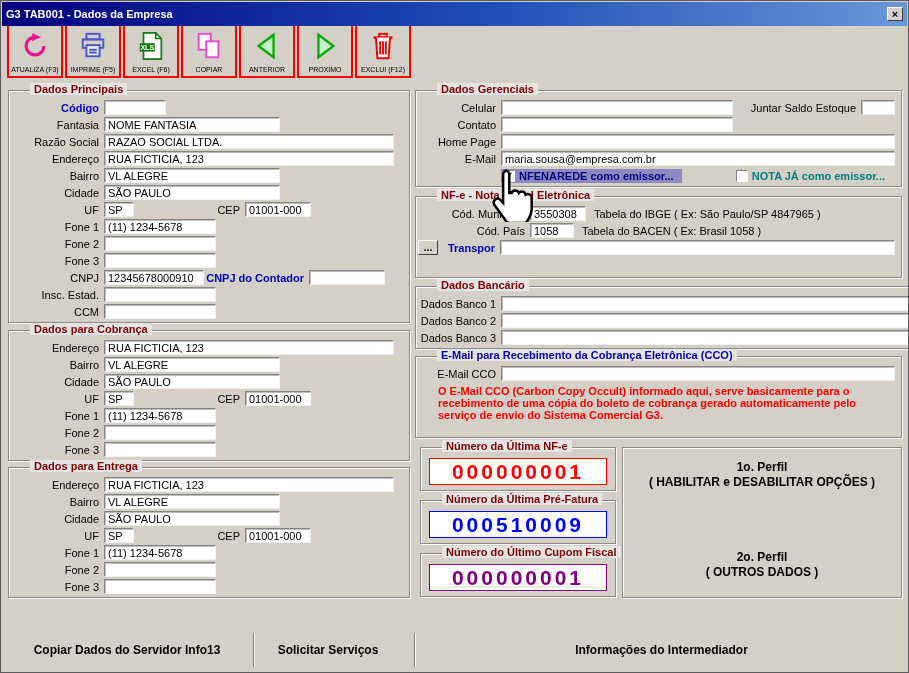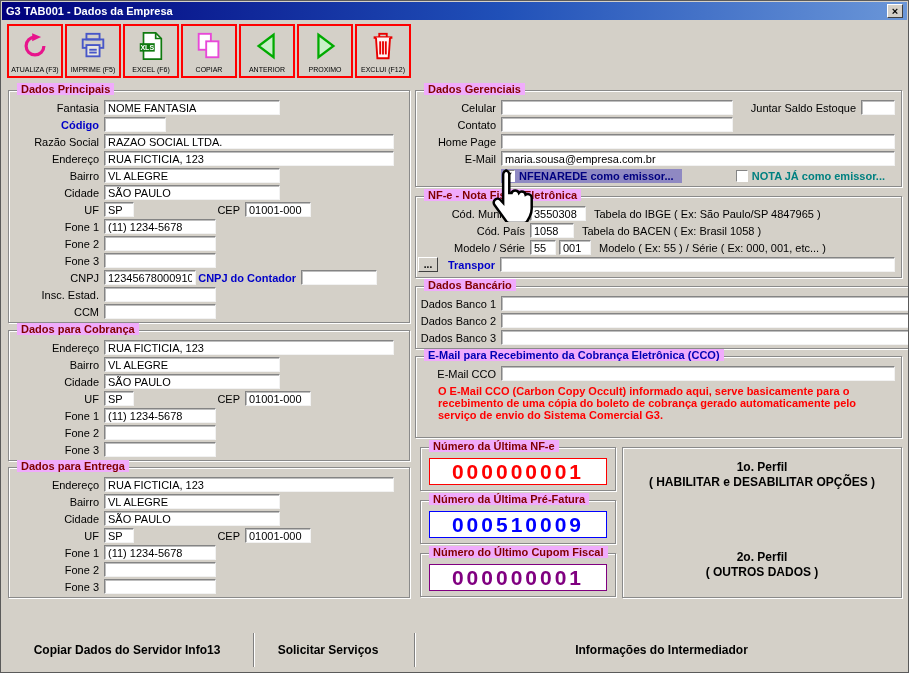--- a/index.html
+++ b/index.html
@@ -5,21 +5,21 @@
   * { box-sizing: border-box; }
   html,body { margin:0; padding:0; }
   body {
     width:909px; height:673px; position:relative; overflow:hidden;
     background:#d4d0c8; font-family:"Liberation Sans", sans-serif; font-size:11px; color:#000;
   }
   .frame { position:absolute; inset:0; border:1px solid #5a5a5a; pointer-events:none; z-index:60; }
 
   
   .titlebar {
-    position:absolute; left:2px; top:2px; right:2px; height:18px;
+    position:absolute; left:2px; top:2px; right:2px; height:24px;
     background:linear-gradient(90deg,#00007c 0%, #2050b8 55%, #6a96d8 100%);
     display:flex; align-items:center; padding:0 4px; z-index:5;
   }
   .titlebar .title { flex:1; color:#fff; font-weight:bold; font-size:11px; }
   .closebtn {
     width:16px; height:14px; background:#d4d0c8; text-align:center; line-height:12px;
     font-size:11px; font-weight:bold; color:#000;
     border:1px solid; border-color:#ffffff #404040 #404040 #ffffff; cursor:default;
   }
 
@@ -32,21 +32,21 @@
   }
   .tbtn .icn { height:34px; display:flex; align-items:center; justify-content:center; }
   .tbtn .cap { font-size:7px; line-height:8px; white-space:nowrap; }
 
   
   .gb {
     position:absolute; border:1px solid #8a8a8a;
     box-shadow: inset 1px 1px 0 #ffffff, 1px 1px 0 #ffffff;
   }
   .gt {
-    position:absolute; top:-8px; left:8px; background:#f0abfc; padding:0 4px;
+    position:absolute; top:-8px; left:21px; background:#e5e5e5; padding:0 4px;
     font-weight:bold; color:#800000; white-space:nowrap; z-index:2;
   }
   .gt.blue { color:#0000b4; }
   .cnt { position:absolute; left:2px; right:6px; top:8px; }
 
   .r { display:flex; align-items:center; height:17px; }
   .lbl { flex:none; text-align:right; padding-right:5px; white-space:nowrap; }
   .w93 { width:93px; } .w83 { width:83px; } .w112 { width:112px; }
   .lbl.blue { color:#0000c8; font-weight:bold; }
   .hint { margin-left:8px; white-space:nowrap; }
@@ -178,26 +178,26 @@
         </svg>
     </span>
     <span class="cap">EXCLUI (F12)</span>
   </button>
 </div>
 
 <div class="gb" style="left:8px;top:90px;width:402px;height:233px">
   <span class="gt">Dados Principais</span>
   <div class="cnt">
     <div class="r">
+        <span class="lbl w93 blue">Código</span>
+        <input class="tb" style="width: 62px;" value="">
+      </div>
+    <div class="r">
         <span class="lbl w93">Fantasia</span>
         <input class="tb" style="width: 176px;" value="NOME FANTASIA">
-      </div>
-    <div class="r">
-        <span class="lbl w93 blue">Código</span>
-        <input class="tb" style="width: 62px;" value="">
       </div>
     <div class="r">
         <span class="lbl w93">Razão Social</span>
         <input class="tb" style="width: 290px;" value="RAZAO SOCIAL LTDA.">
       </div>
     <div class="r">
         <span class="lbl w93">Endereço</span>
         <input class="tb" style="width: 290px;" value="RUA FICTICIA, 123">
       </div>
     <div class="r">
@@ -221,21 +221,21 @@
     <div class="r">
         <span class="lbl w93">Fone 2</span>
         <input class="tb" style="width: 112px;" value="">
       </div>
     <div class="r">
         <span class="lbl w93">Fone 3</span>
         <input class="tb" style="width: 112px;" value="">
       </div>
     <div class="r">
       <span class="lbl w93">CNPJ</span>
-        <input class="tb" style="width: 92px;" value="12345678000910">
+        <input class="tb" style="width: 100px;" value="12345678000910">
       <span class="lbl blue" style="width:105px">CNPJ do Contador</span>
         <input class="tb" style="width: 76px;" value="">
     </div>
     <div class="r">
         <span class="lbl w93">Insc. Estad.</span>
         <input class="tb" style="width: 112px;" value="">
       </div>
     <div class="r">
         <span class="lbl w93">CCM</span>
         <input class="tb" style="width: 112px;" value="">
@@ -359,26 +359,20 @@
       <span class="lbl w112">Cód. Município</span>
         <input class="tb" style="width: 56px;" value="3550308">
       <span class="hint">Tabela do IBGE ( Ex: São Paulo/SP 4847965 )</span>
     </div>
     <div class="r">
       <span class="lbl w112">Cód. País</span>
         <input class="tb" style="width: 44px;" value="1058">
       <span class="hint">Tabela do BACEN ( Ex: Brasil 1058 )</span>
     </div>
     <div class="r">
-      <span class="lbl w112">Modelo / Série</span>
-        <input class="tb" style="width: 26px;" value="55">
-        <input class="tb" style="width: 32px; margin-left: 3px;" value="001">
-      <span class="hint">Modelo ( Ex: 55 ) / Série ( Ex: 000, 001, etc... )</span>
-    </div>
-    <div class="r">
       <button class="dots">...</button>
       <span class="lbl blue" style="width:62px">Transpor</span>
       <input class="tb grow" value="" style="">
     </div>
   </div>
 </div>
 
 <div class="gb" style="left:415px;top:286px;width:566px;height:63px">
   <span class="gt">Dados Bancário</span>
   <div class="cnt">

